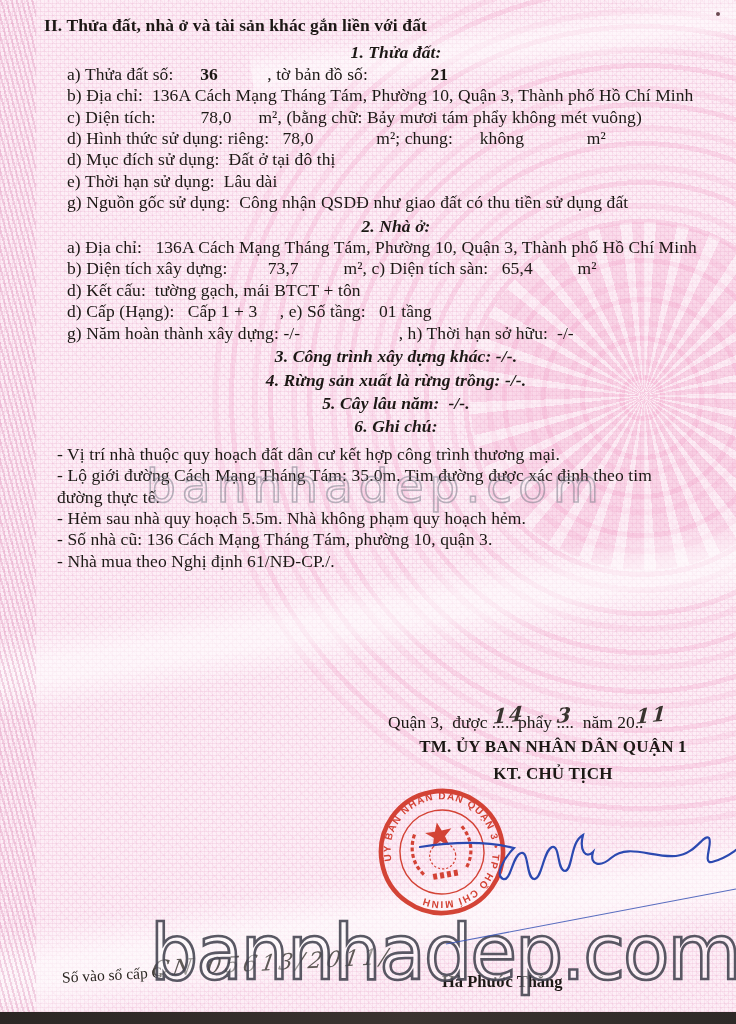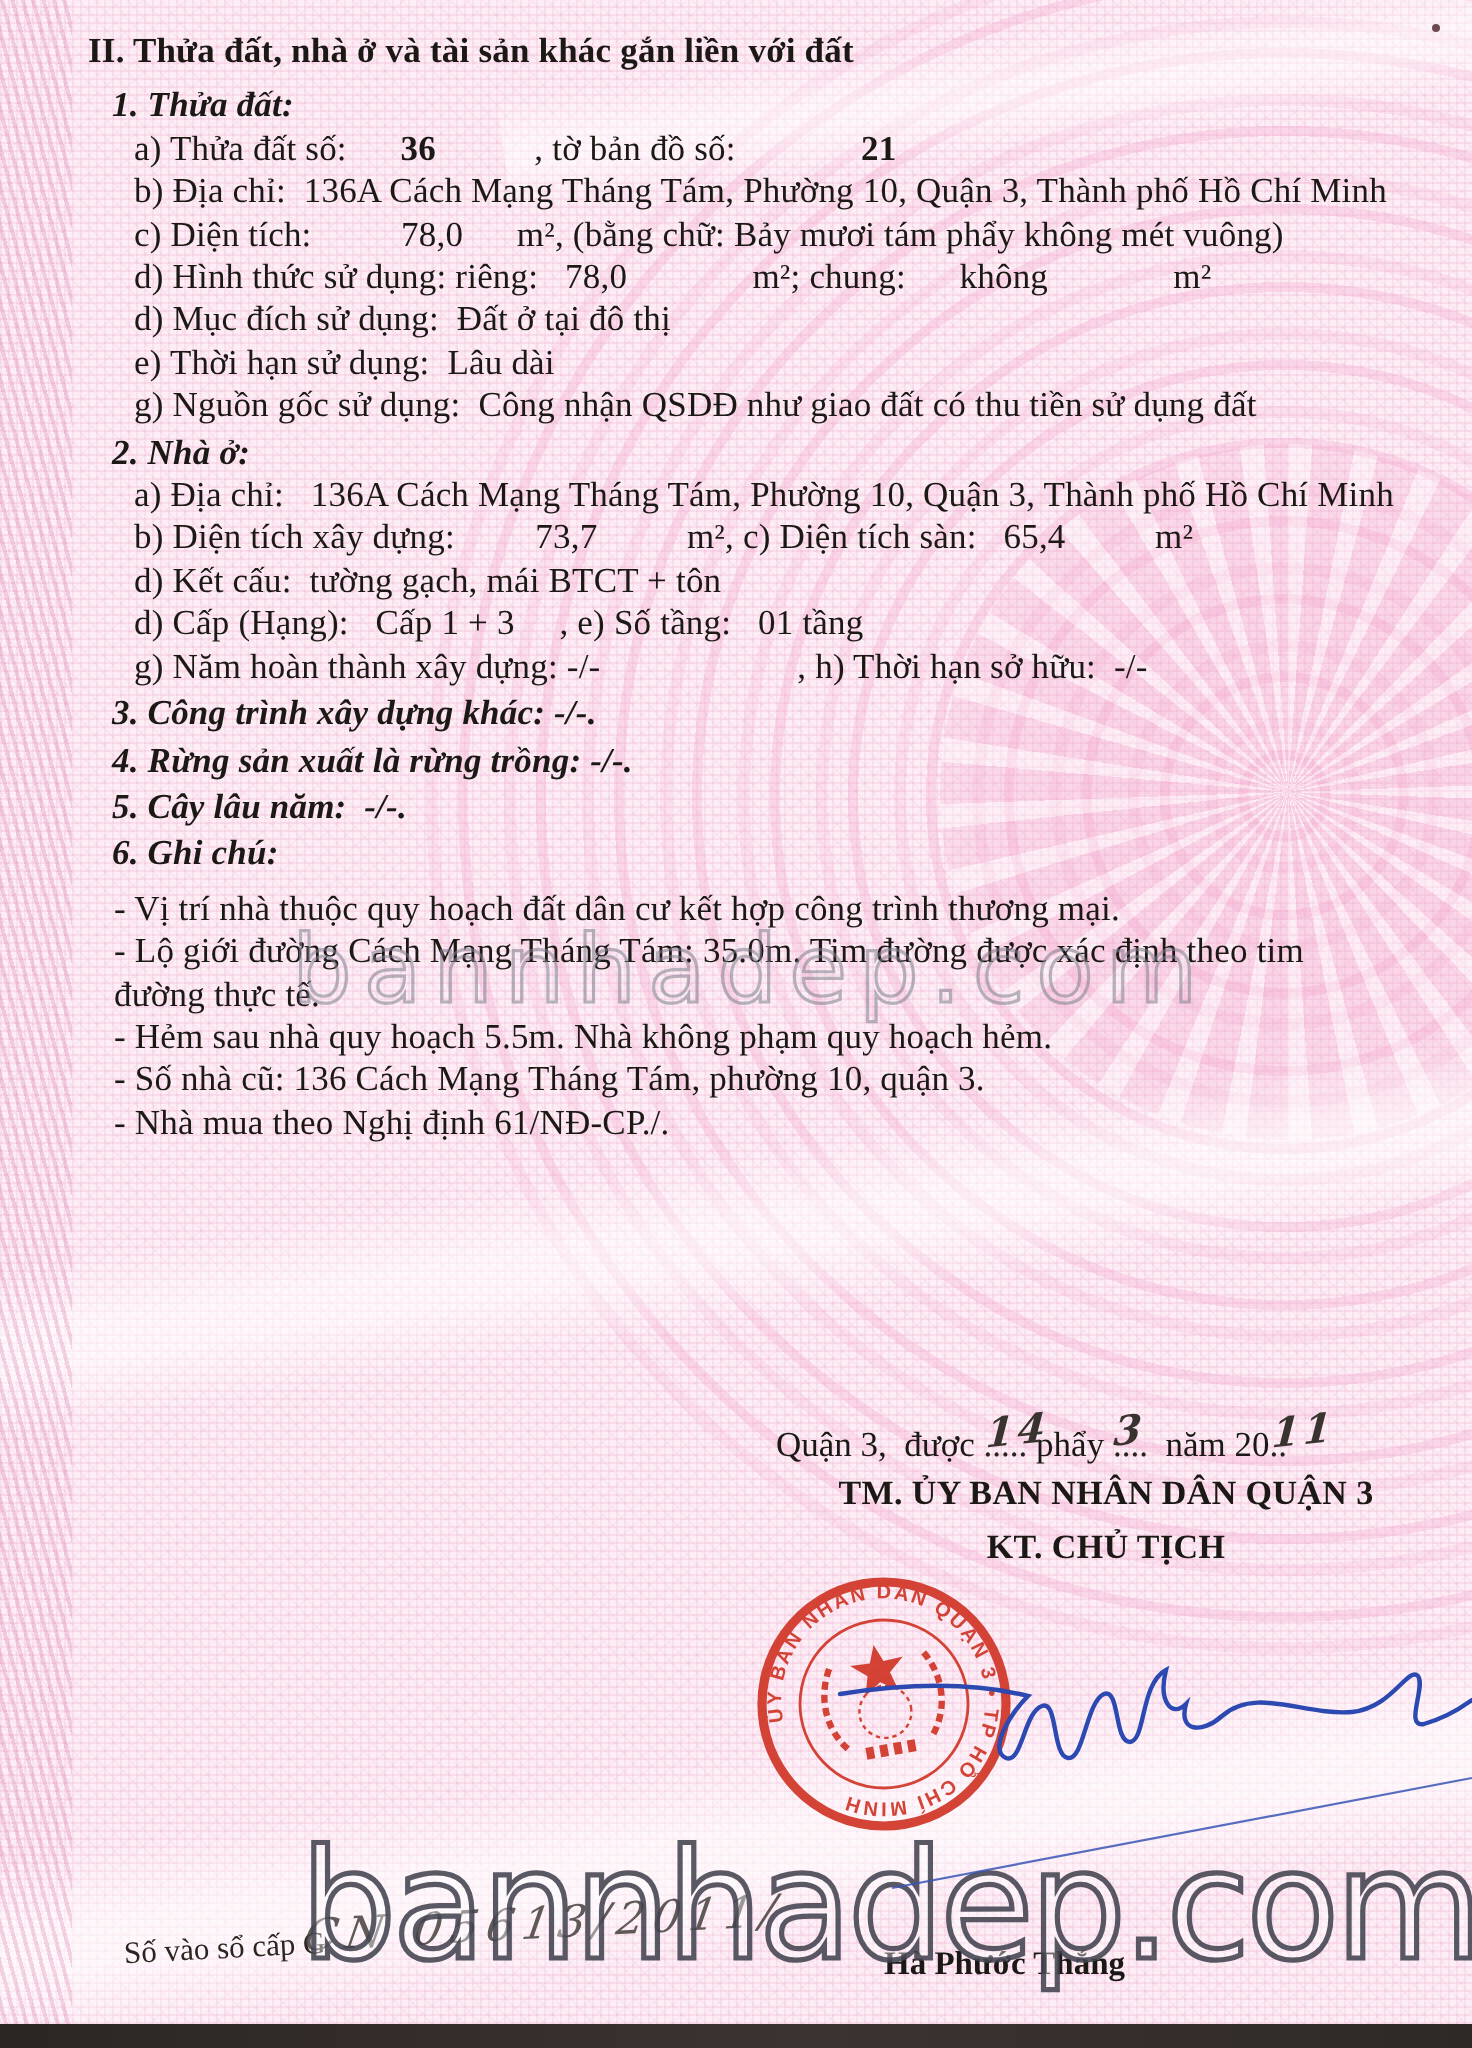--- a/index.html
+++ b/index.html
@@ -46,21 +46,21 @@
     background:#6b4a52; z-index:2;}
 
   
   .doc-body{
     position:absolute; left:44px; top:10px; width:692px; z-index:2;
     font-size:17.5px; line-height:21.4px; white-space:pre; letter-spacing:.1px;
   }
   .doc-body .line{min-height:21.4px;}
   .doc-body .bold{font-weight:bold;}
   .l-title{font-weight:bold; font-size:17.5px; margin:5px 0 6px 0;}
-  .l-section{font-weight:bold; font-style:italic; padding-left:12px; margin-top:2px;}
+  .l-section{font-weight:bold; font-style:italic; padding-left:12px; margin-top:2px;text-align:center;}
   .l-item{padding-left:23px;}
   .l-note{padding-left:13px;}
   .l-note-first{padding-left:13px; margin-top:6px;}
   .l-note-cont{padding-left:13px;}
 
   
   .date-line{position:absolute; left:388px; top:712px; z-index:2; font-size:17.5px; white-space:pre;}
   .dotbox{position:relative; display:inline-block; color:#2a241f;}
   .hand{
     position:absolute; top:-9px; left:1px; z-index:3;
@@ -110,21 +110,21 @@
   <div class="band band2"></div>
   <div class="band band3"></div>
   <div class="edge-strip"></div>
   <div class="speck"></div>
 
   <div class="doc-body"><div class="line l-title"><span class="bold">II. Thửa đất, nhà ở và tài sản khác gắn liền với đất</span></div><div class="line l-section"><span>1. Thửa đất:</span></div><div class="line l-item"><span>a) Thửa đất số:      </span><span class="bold">36</span><span>           , tờ bản đồ số:              </span><span class="bold">21</span></div><div class="line l-item"><span>b) Địa chỉ:  136A Cách Mạng Tháng Tám, Phường 10, Quận 3, Thành phố Hồ Chí Minh</span></div><div class="line l-item"><span>c) Diện tích:          78,0      m², (bằng chữ: Bảy mươi tám phẩy không mét vuông)</span></div><div class="line l-item"><span>d) Hình thức sử dụng: riêng:   78,0              m²; chung:      không              m²</span></div><div class="line l-item"><span>d) Mục đích sử dụng:  Đất ở tại đô thị</span></div><div class="line l-item"><span>e) Thời hạn sử dụng:  Lâu dài</span></div><div class="line l-item"><span>g) Nguồn gốc sử dụng:  Công nhận QSDĐ như giao đất có thu tiền sử dụng đất</span></div><div class="line l-section"><span>2. Nhà ở:</span></div><div class="line l-item"><span>a) Địa chỉ:   136A Cách Mạng Tháng Tám, Phường 10, Quận 3, Thành phố Hồ Chí Minh</span></div><div class="line l-item"><span>b) Diện tích xây dựng:         73,7          m², c) Diện tích sàn:   65,4          m²</span></div><div class="line l-item"><span>d) Kết cấu:  tường gạch, mái BTCT + tôn</span></div><div class="line l-item"><span>d) Cấp (Hạng):   Cấp 1 + 3     , e) Số tầng:   01 tầng</span></div><div class="line l-item"><span>g) Năm hoàn thành xây dựng: -/-                      , h) Thời hạn sở hữu:  -/-</span></div><div class="line l-section"><span>3. Công trình xây dựng khác: </span><span>-/-.</span></div><div class="line l-section"><span>4. Rừng sản xuất là rừng trồng: </span><span>-/-.</span></div><div class="line l-section"><span>5. Cây lâu năm:  </span><span>-/-.</span></div><div class="line l-section"><span>6. Ghi chú:</span></div><div class="line l-note-first"><span>- Vị trí nhà thuộc quy hoạch đất dân cư kết hợp công trình thương mại.</span></div><div class="line l-note"><span>- Lộ giới đường Cách Mạng Tháng Tám: 35.0m. Tim đường được xác định theo tim</span></div><div class="line l-note-cont"><span>đường thực tế.</span></div><div class="line l-note"><span>- Hẻm sau nhà quy hoạch 5.5m. Nhà không phạm quy hoạch hẻm.</span></div><div class="line l-note"><span>- Số nhà cũ: 136 Cách Mạng Tháng Tám, phường 10, quận 3.</span></div><div class="line l-note"><span>- Nhà mua theo Nghị định 61/NĐ-CP./.</span></div></div>
 
   <div class="date-line"><span>Quận 3,  được </span><span class="dotbox"><span>.....</span><span class="hand">14</span></span><span> phẩy </span><span class="dotbox"><span>....</span><span class="hand">3</span></span><span>  năm 20</span><span class="dotbox"><span>..</span><span class="hand">11</span></span></div>
 
   <div class="closing">
-    <div class="row">TM. ỦY BAN NHÂN DÂN QUẬN 3</div>
+    <div class="row">TM. ỦY BAN NHÂN DÂN QUẬN 1</div>
     <div class="row">KT. CHỦ TỊCH</div>
   </div>
 
   <div class="signer-name">Hà Phước Thắng</div>
 
   <svg class="stamp" viewBox="0 0 132 132">
     <g transform="rotate(-10 66 66)" opacity="0.92">
       <circle cx="66" cy="66" r="61" fill="none" stroke="#d03526" stroke-width="4.6"></circle>
       <circle cx="66" cy="66" r="42" fill="none" stroke="#d03526" stroke-width="1.4"></circle>
       <path id="ringpath" d="M15,66 A51,51 0 1 1 15.02,66.5" fill="none" stroke="none"></path>

